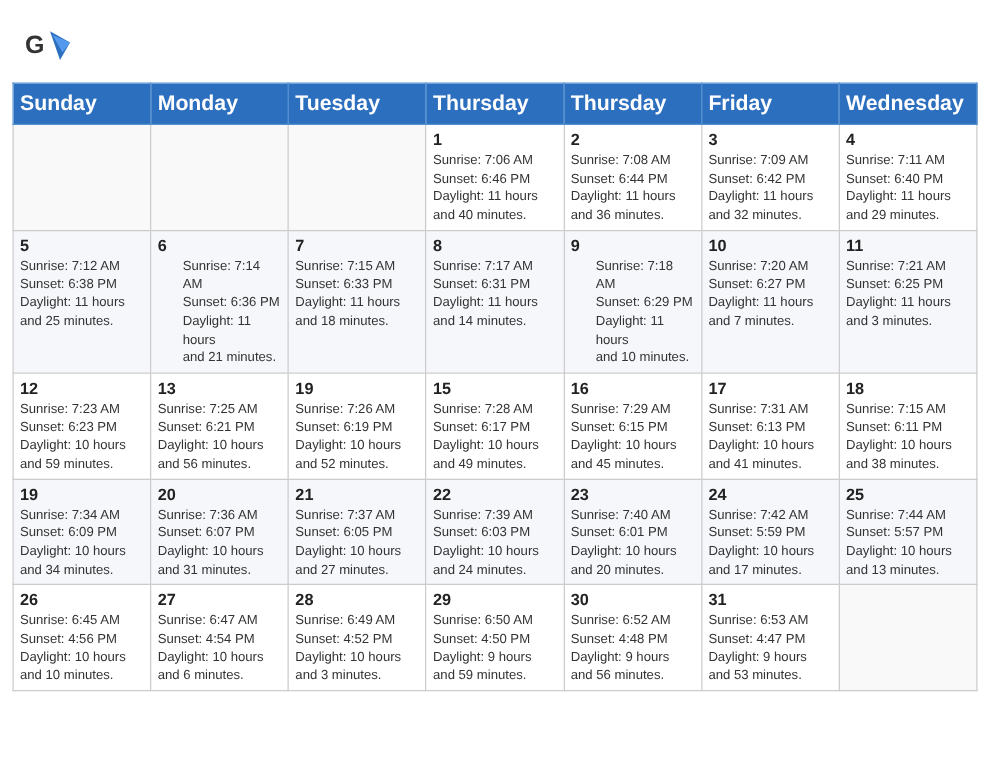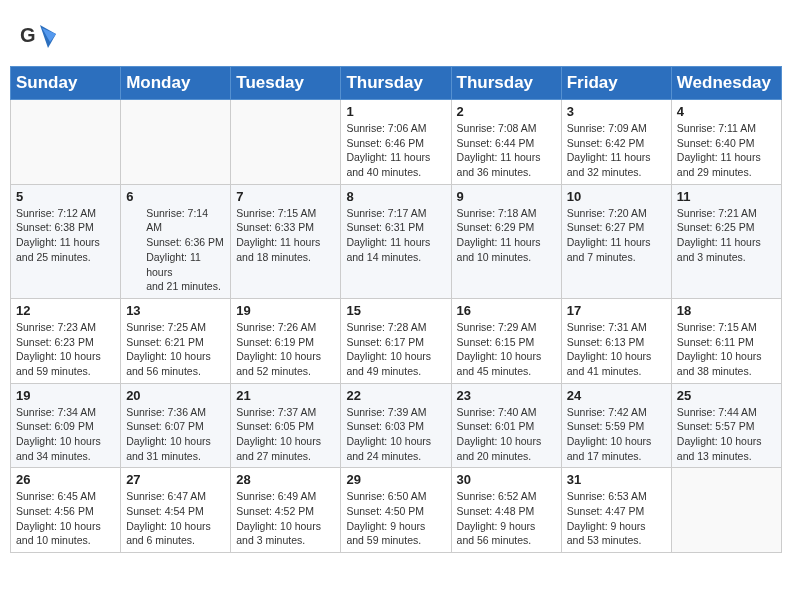--- a/index.html
+++ b/index.html
@@ -175,21 +175,21 @@
         </td>
         <td>
           <span class="day-num">8</span>
           <div class="day-info" style="white-space: pre-line;">Sunrise: 7:17 AM
 Sunset: 6:31 PM
 Daylight: 11 hours
 and 14 minutes.</div>
         </td>
         <td>
           <span class="day-num">9</span>
-          <div class="day-info" style="white-space: pre-line;">Sunrise: 7:18 AM
+          <div class="day-info" style="white-space: pre-line; margin-left: 20px;">Sunrise: 7:18 AM
 Sunset: 6:29 PM
 Daylight: 11 hours
 and 10 minutes.</div>
         </td>
         <td>
           <span class="day-num">10</span>
           <div class="day-info" style="white-space: pre-line;">Sunrise: 7:20 AM
 Sunset: 6:27 PM
 Daylight: 11 hours
 and 7 minutes.</div>

